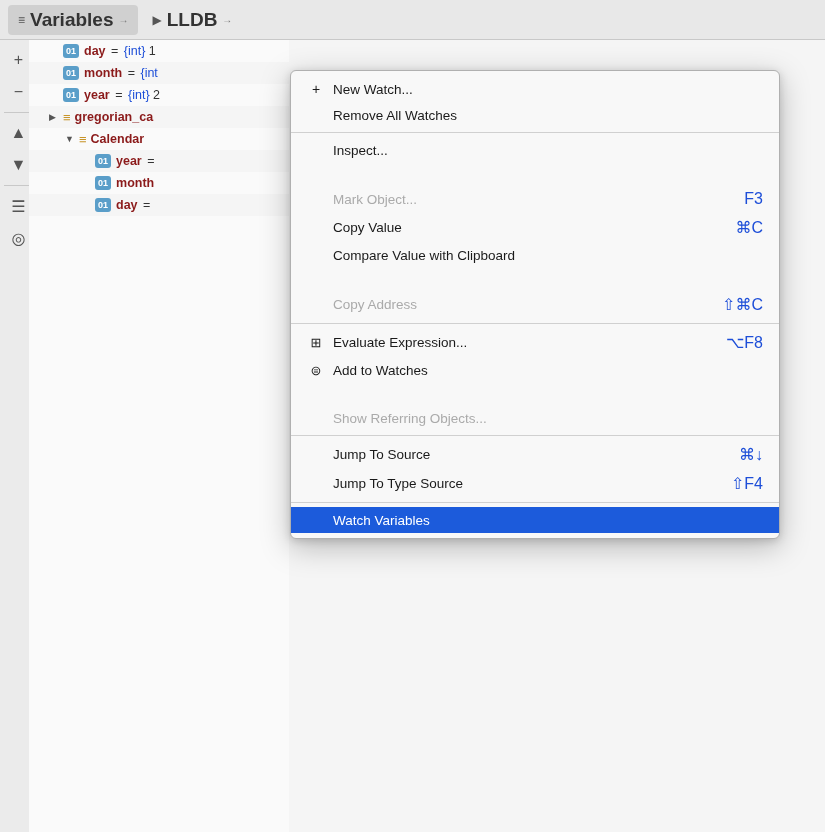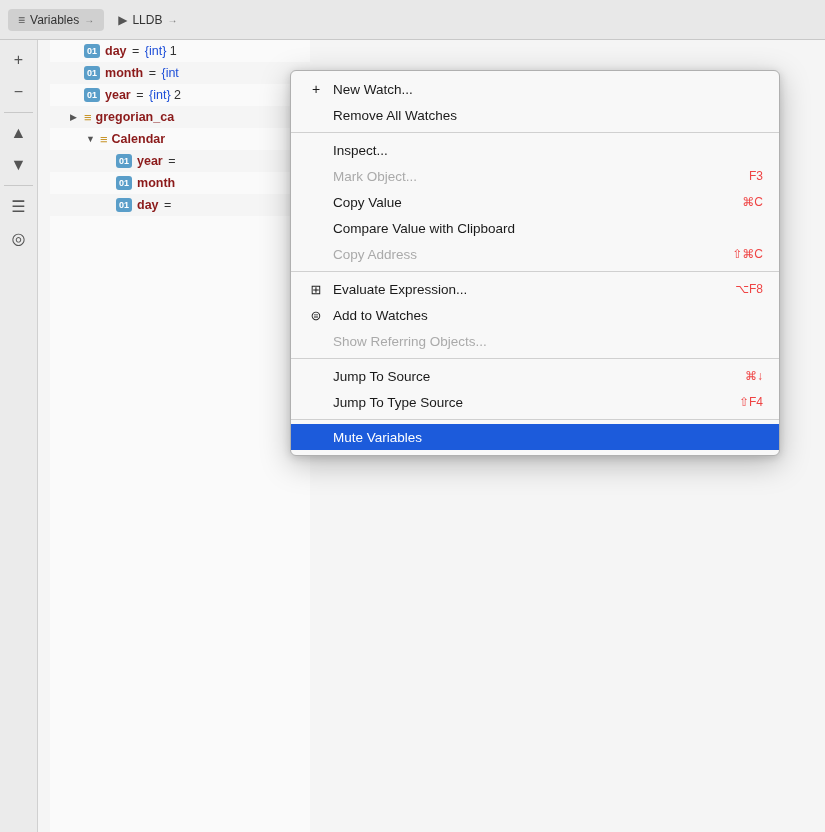--- a/index.html
+++ b/index.html
@@ -45,21 +45,21 @@
 
     .toolbar-tab.active {
       background: #d0d0d0;
     }
 
     .tab-icon {
       font-size: 12px;
       color: #555;
     }
 
-    .tab-label { font-size: 12px; }
+    .tab-label { font-size: 19px; font-weight: bold; }
     .tab-arrow { font-size: 10px; color: #777; }
 
     
     .side-icons {
       position: absolute;
       left: 0;
       top: 40px;
       width: 38px;
       height: calc(100% - 40px);
       background: #ebebeb;
@@ -86,21 +86,21 @@
     .side-divider {
       width: 80%;
       height: 1px;
       background: #c8c8c8;
       margin: 2px 0;
     }
 
     
     .variables-area {
       position: absolute;
-      left: 50px;
+      left: 29px;
       top: 40px;
       width: 260px;
       height: calc(100% - 40px);
       background: #fafafa;
       overflow: hidden;
     }
 
     .var-row {
       display: flex;
       align-items: center;
@@ -169,20 +169,21 @@
       padding: 5px 16px;
       cursor: pointer;
       font-size: 13.5px;
       color: #1a1a1a;
       min-height: 26px;
     }
 
     .menu-item.disabled {
       color: #aaa;
       cursor: default;
+      margin-top: 22px;
     }
 
     .menu-item.selected {
       background: #1c5bdb;
       color: white;
     }
 
     .menu-item-left {
       display: flex;
       align-items: center;
@@ -191,22 +192,22 @@
 
     .menu-item-icon {
       width: 18px;
       display: flex;
       align-items: center;
       justify-content: center;
       font-size: 14px;
     }
 
     .menu-shortcut {
-      color: #ef4444;
-      font-size: 12px;
+      color: #1d4ed8;
+      font-size: 16px;
     }
 
     .menu-item.selected .menu-shortcut {
       color: #cce;
     }
 
     .menu-separator {
       height: 1px;
       background: #d0d0d0;
       margin: 4px 0;
@@ -396,20 +397,20 @@
         <span>Jump To Type Source</span>
       </div>
       <span class="menu-shortcut">⇧F4</span>
     </div>
 
     <div class="menu-separator"></div>
 
     <div class="menu-item selected">
       <div class="menu-item-left">
         <span class="menu-item-icon"></span>
-        <span>Mute Variables</span>
+        <span>Watch Variables</span>
       </div>
       <span class="menu-shortcut"></span>
     </div>
 
   </div>
 
 </div>
 
 </body></html>

